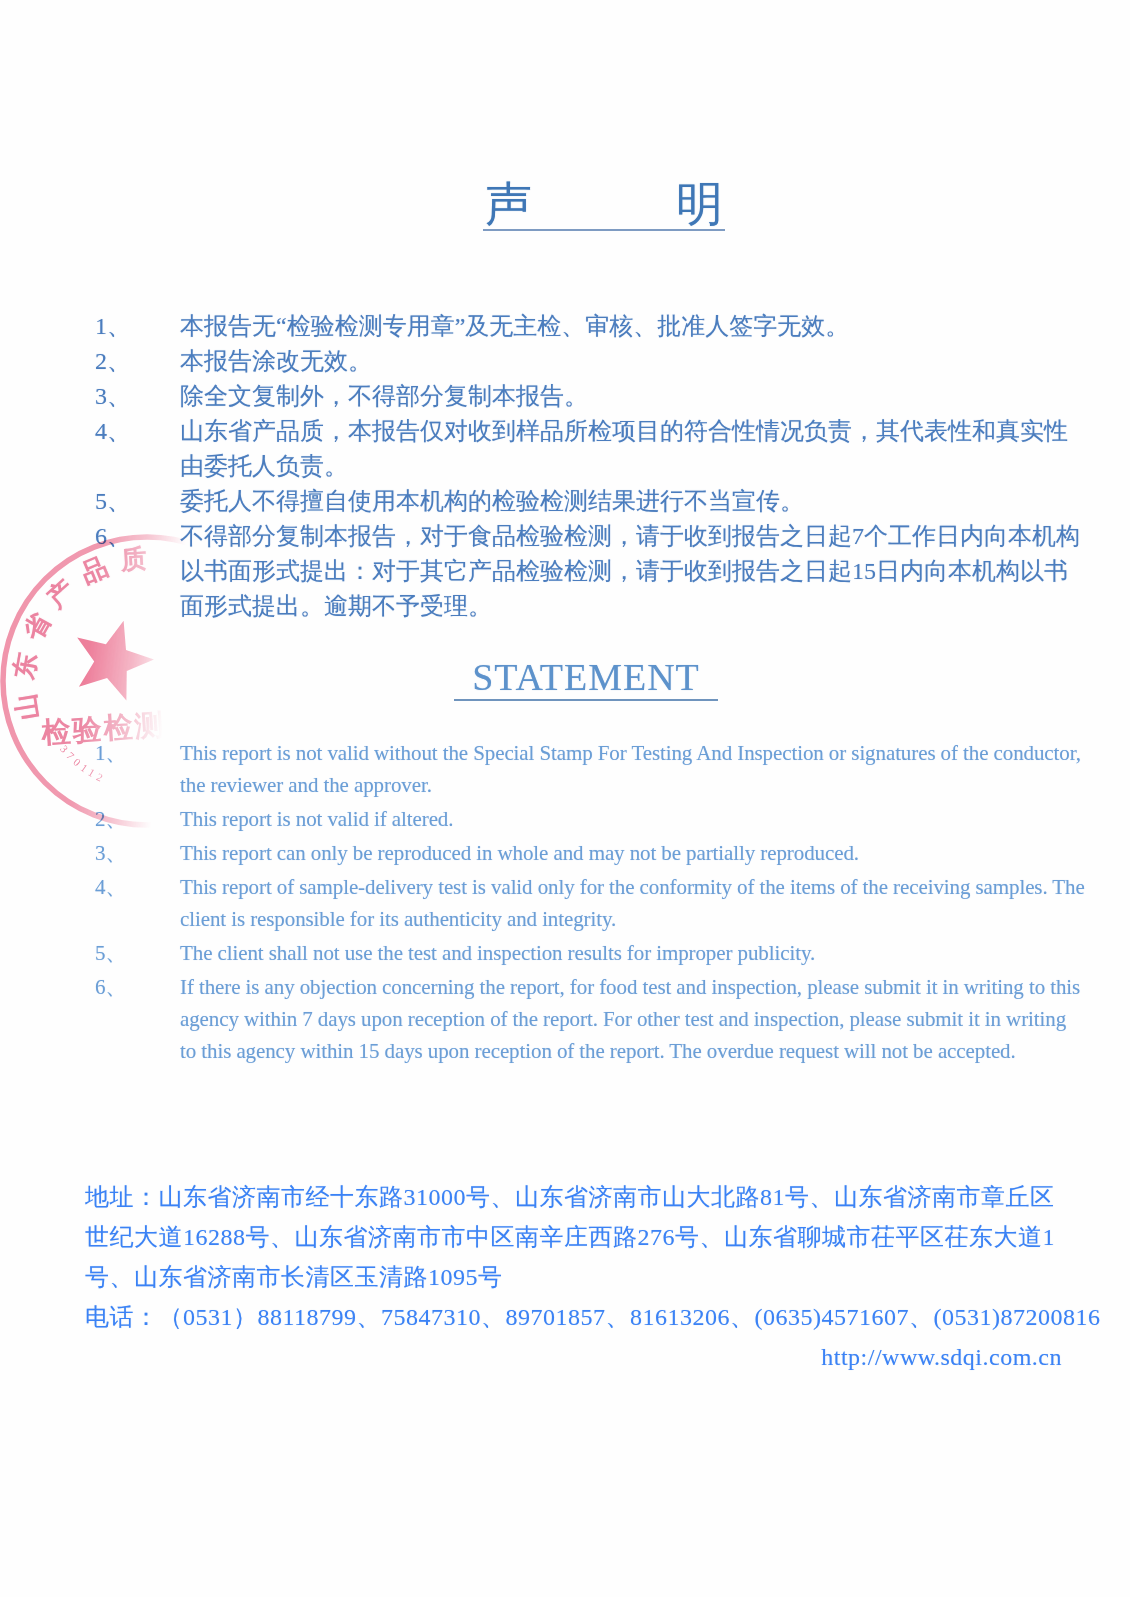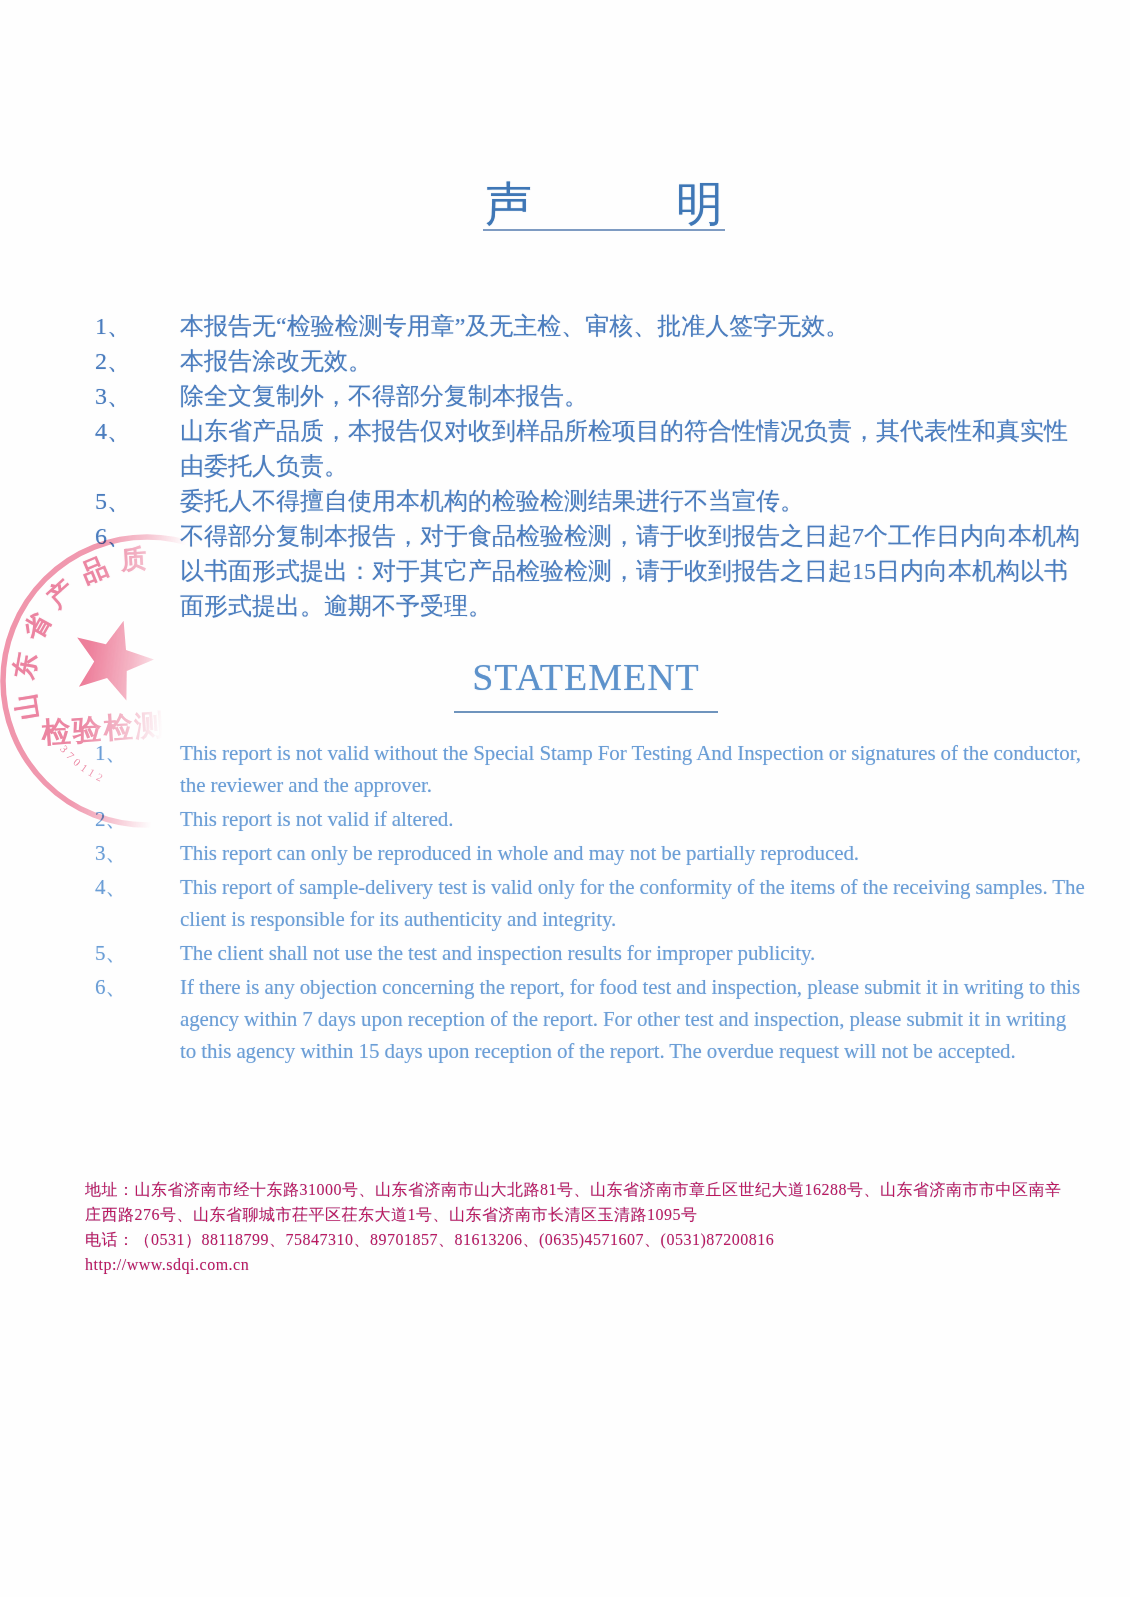--- a/index.html
+++ b/index.html
@@ -23,32 +23,32 @@
   .itxt{flex:1 1 auto;margin-left:48px;}
   .cn-list{top:309px; width:987px; font-size:24px; line-height:35px;
     color:#4b7dbe; text-shadow:0 0 1px rgba(75,125,190,.45);}
   .en-list{top:737px; width:990px; font-size:21px; line-height:32px;
     color:#6b9ed6; letter-spacing:-0.1px; text-shadow:0 0 1px rgba(107,158,214,.4);}
   .en-list .list-item{margin-bottom:2px;}
   
   .title-en{
     position:absolute; top:658px; left:454px; width:264px;
     text-align:center; font-size:38px; line-height:38px; color:#5d92cb;
-    letter-spacing:1px; border-bottom:2px solid #6f94bd; padding-bottom:15px;
+    letter-spacing:1px; border-bottom:2px solid #6f94bd; padding-bottom:3px;
     text-shadow:0 0 1px rgba(93,146,203,.5);
   }
   
   .footer{
     position:absolute; top:1177px; left:85px; width:977px;
-    font-size:16px; line-height:25px; color:#be185d;
+    font-size:24px; line-height:40px; color:#3b82f6;
     letter-spacing:.5px; text-shadow:0 0 1px rgba(92,155,216,.4);
   }
   .footer p{margin:0;}
   .nowrap{white-space:nowrap;}
-  .web-line{display:flex;}
+  .web-line{display:flex;justify-content:flex-end;}
   .email{margin-left:150px;}
   
   .seal{
     position:absolute; top:526px; left:0px; width:310px; height:310px;
     opacity:.88; mix-blend-mode:multiply;
     -webkit-mask-image:linear-gradient(97deg, rgba(0,0,0,.95) 0%, rgba(0,0,0,.9) 30%, rgba(0,0,0,.5) 43%, rgba(0,0,0,0) 54%);
     mask-image:linear-gradient(97deg, rgba(0,0,0,.95) 0%, rgba(0,0,0,.9) 30%, rgba(0,0,0,.5) 43%, rgba(0,0,0,0) 54%);
   }
   .seal text{fill:#e8688c;}
 </style>

